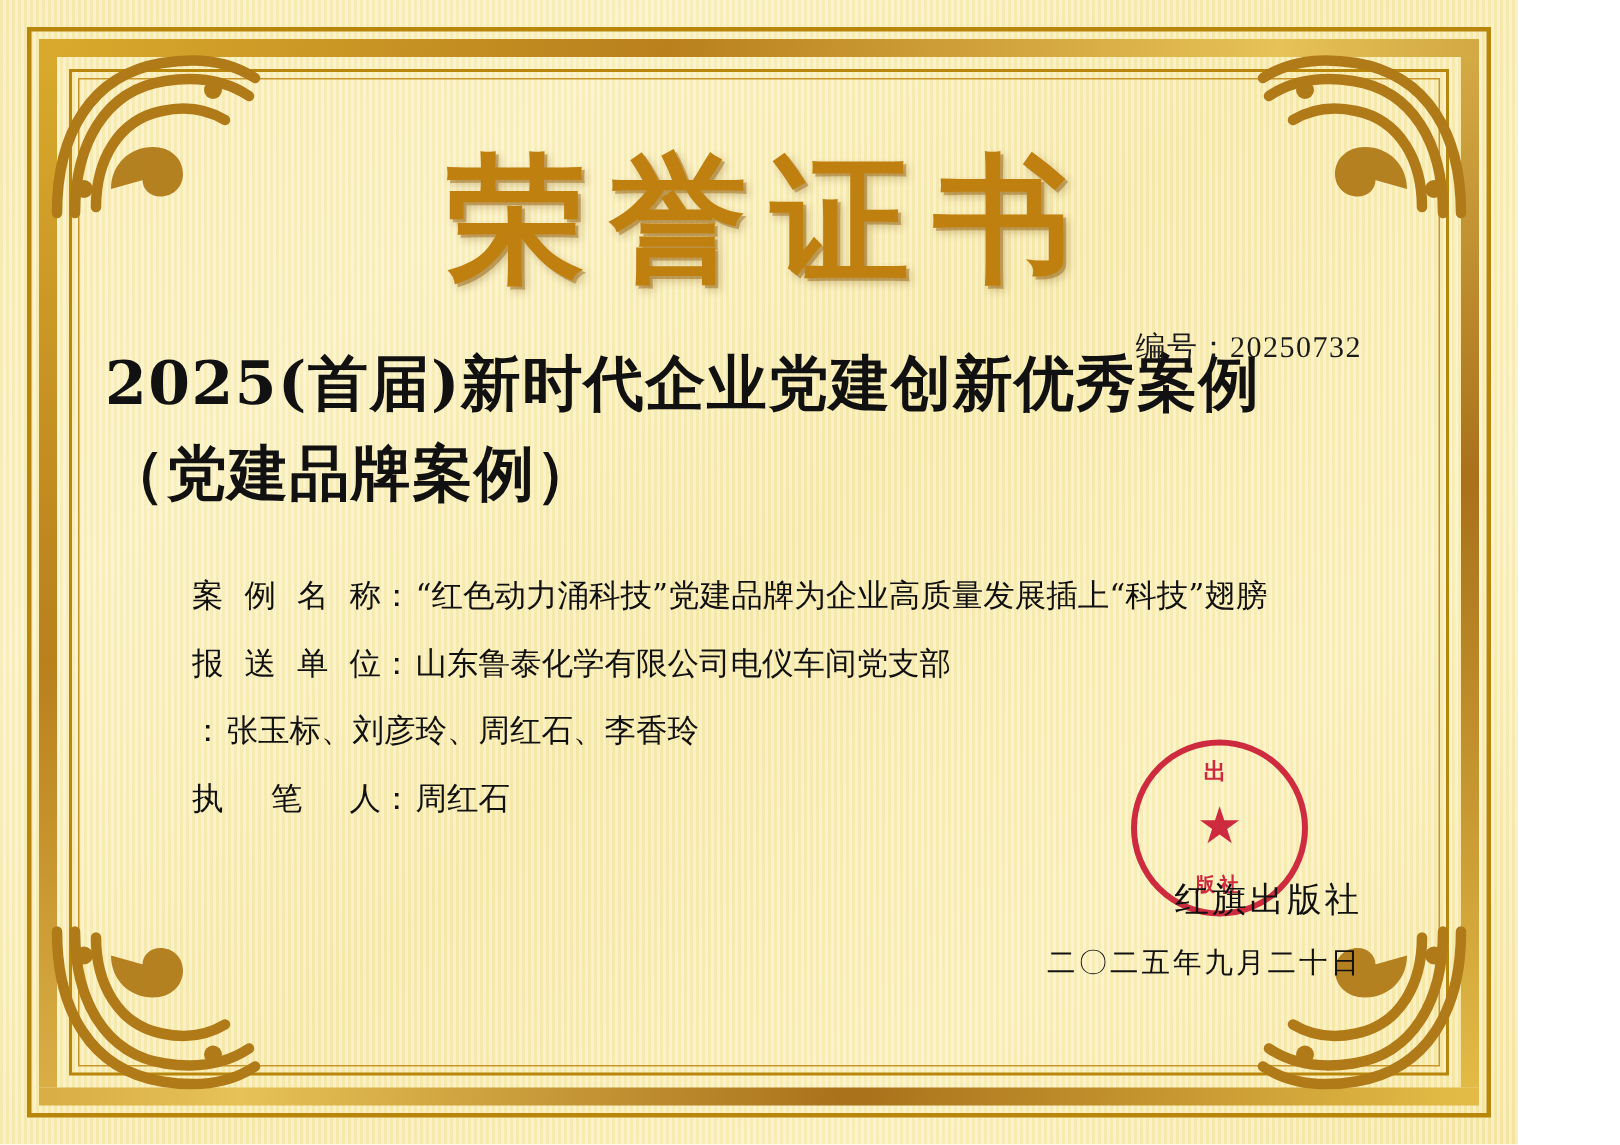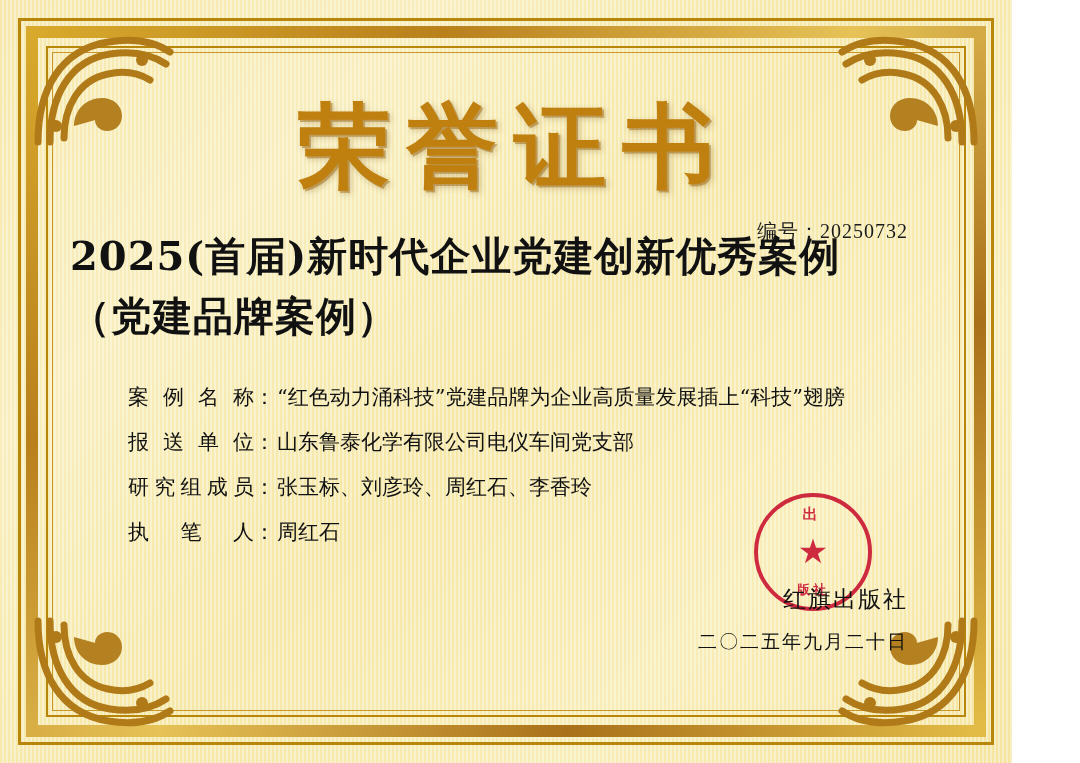--- a/index.html
+++ b/index.html
@@ -283,21 +283,20 @@
         <span class="field-value">“红色动力涌科技”党建品牌为企业高质量发展插上“科技”翅膀</span>
       </div>
 
       <div class="field-row">
         <span class="field-label">报 送 单 位</span>
         <span class="field-colon">：</span>
         <span class="field-value">山东鲁泰化学有限公司电仪车间党支部</span>
       </div>
 
       <div class="field-row">
-        <span class="field-label">研究组成员</span>
         <span class="field-colon">：</span>
         <span class="field-value">张玉标、刘彦玲、周红石、李香玲</span>
       </div>
 
       <div class="field-row">
         <span class="field-label">执　笔　人</span>
         <span class="field-colon">：</span>
         <span class="field-value">周红石</span>
       </div>
 

